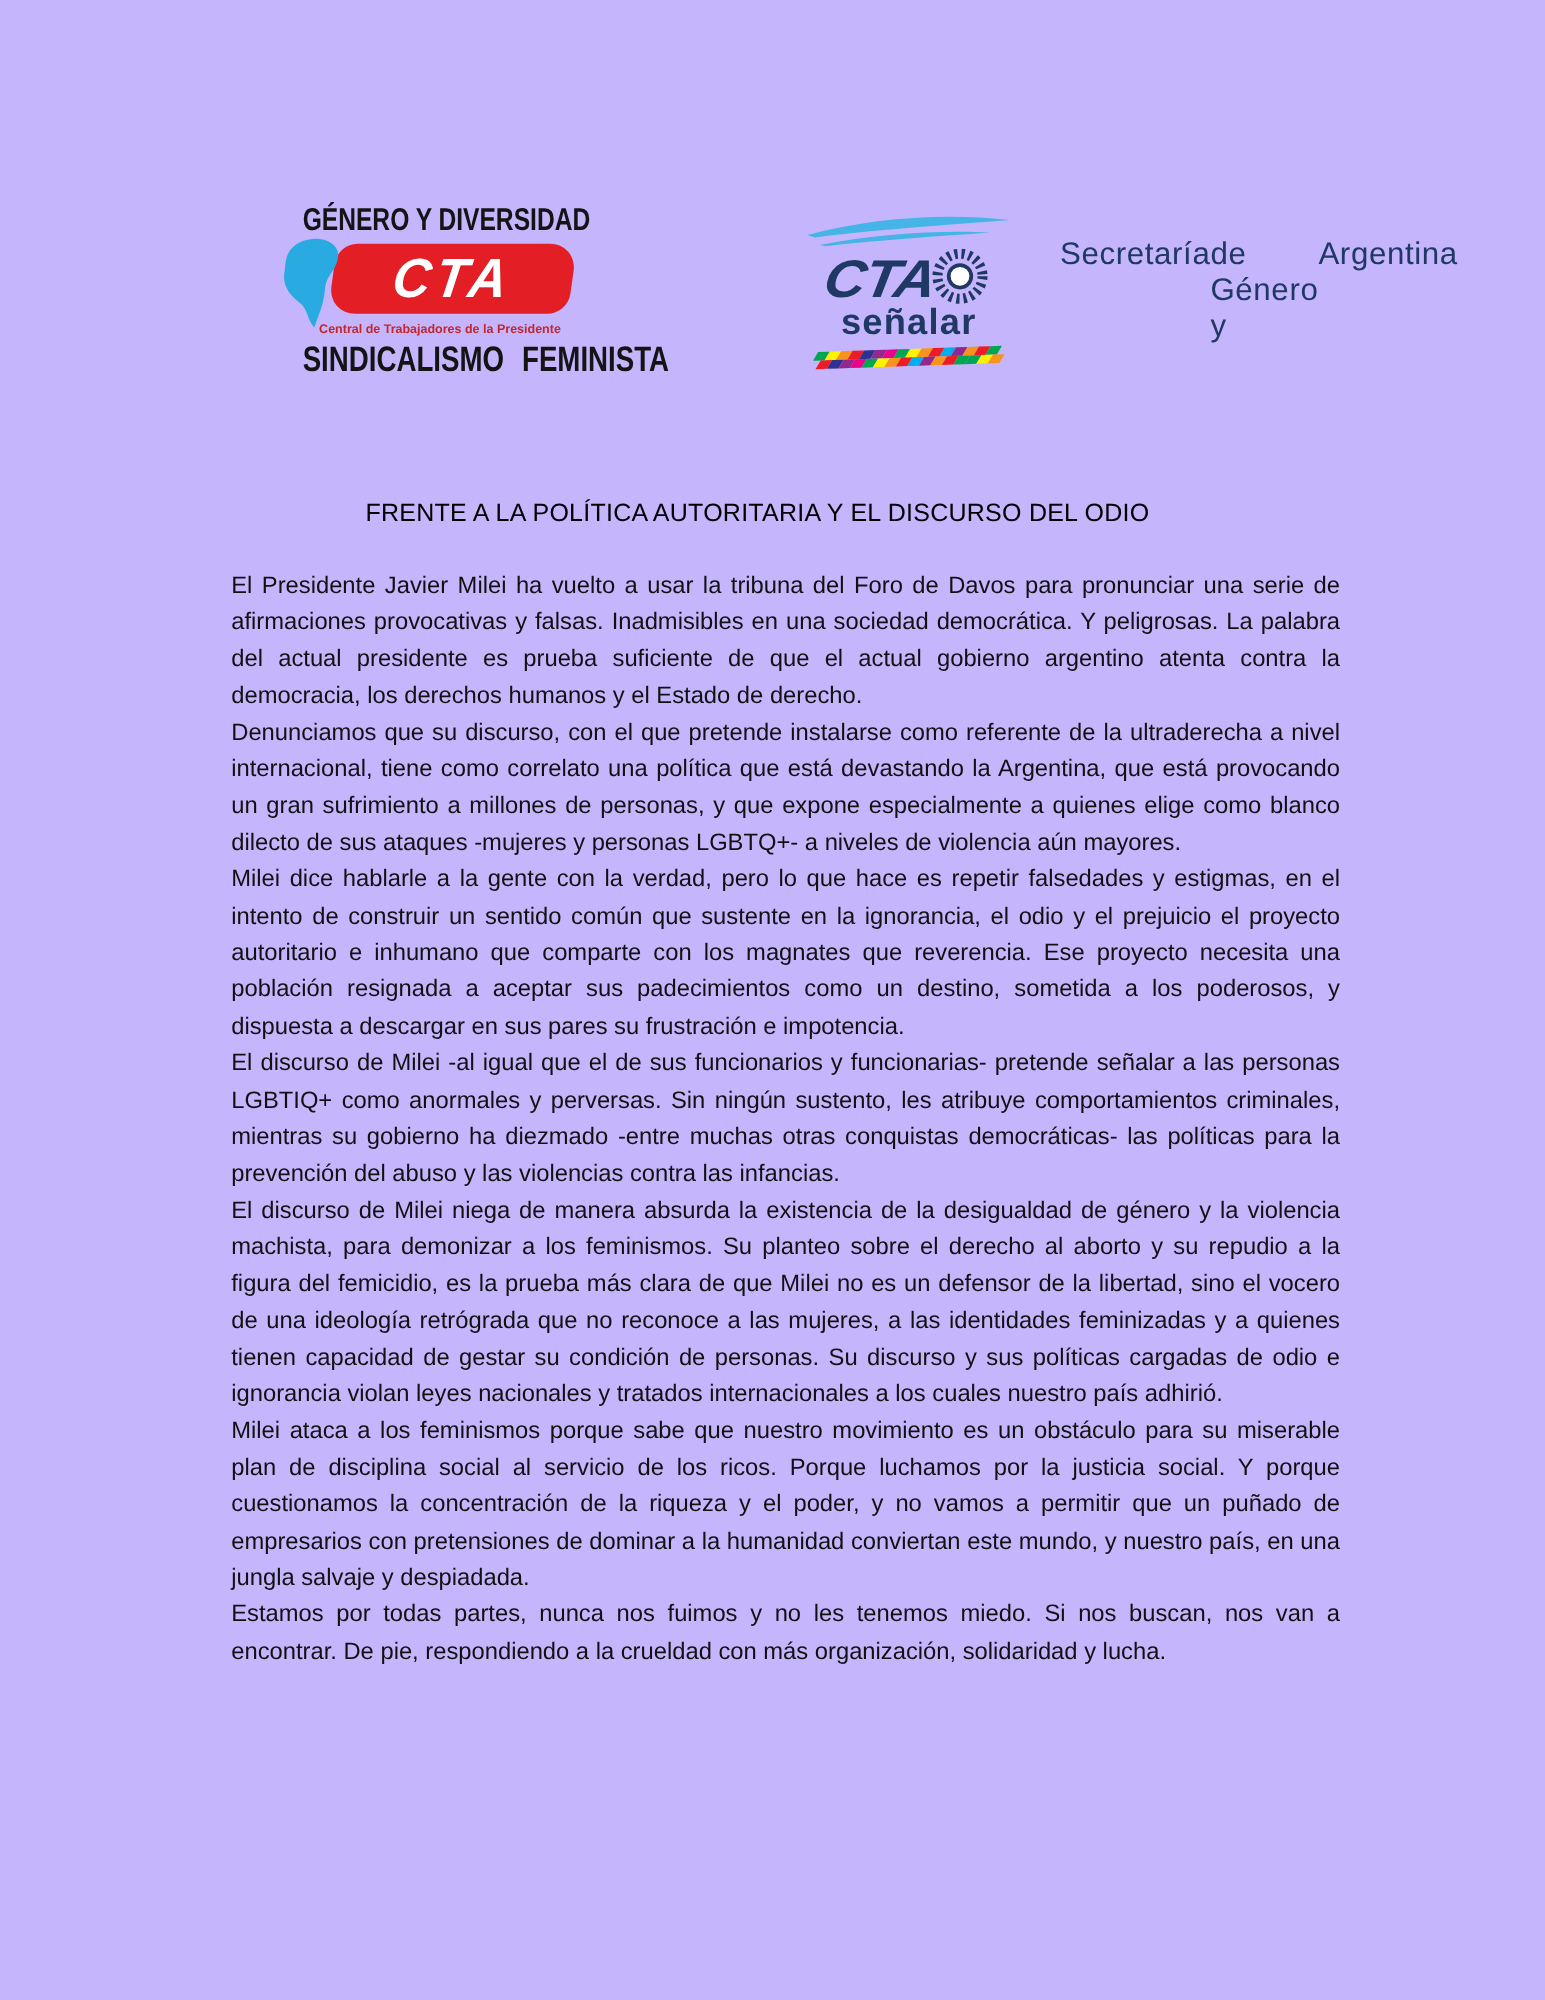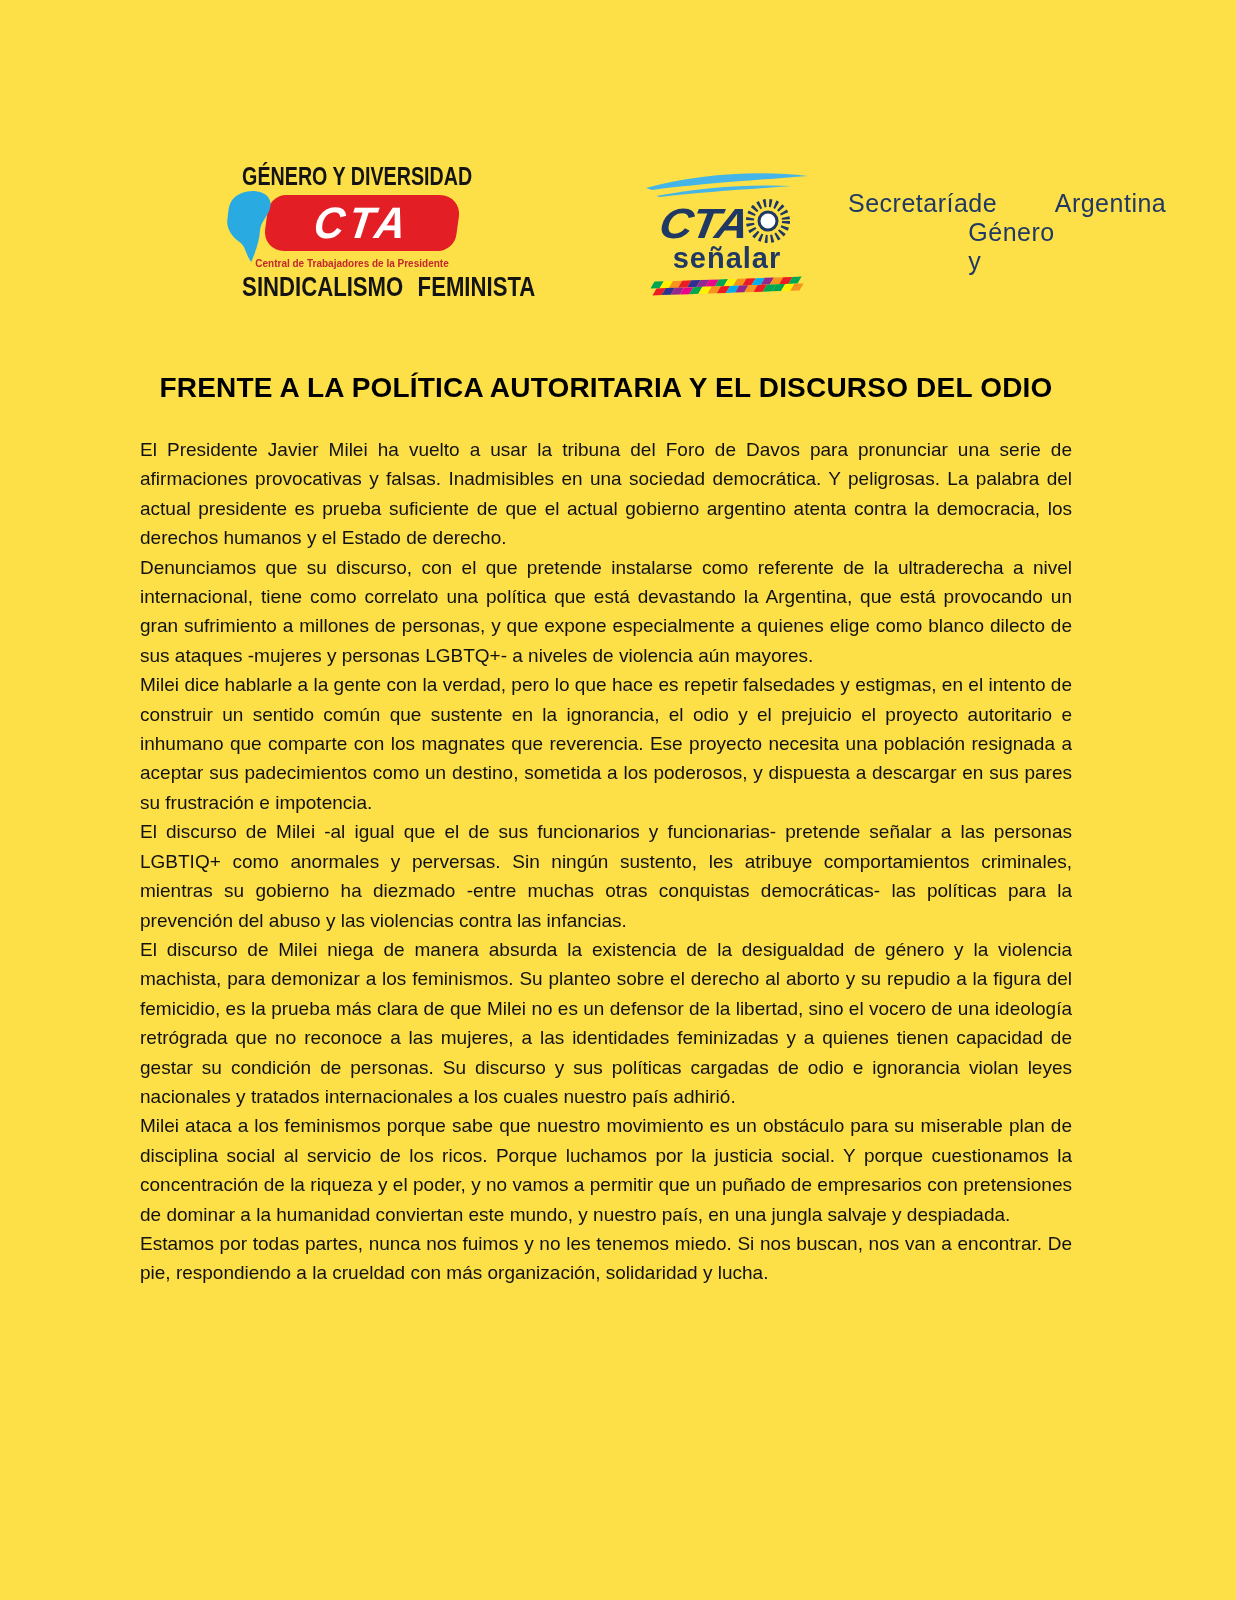--- a/index.html
+++ b/index.html
@@ -4,21 +4,21 @@
 <style>
   * { box-sizing: border-box; margin: 0; padding: 0; }
   html, body { background: #ffffff; }
   body {
     width: 1236px; height: 1600px;
     font-family: "Liberation Sans", sans-serif;
     color: #111;
     position: relative;
     overflow: hidden;
   }
-  .page { width: 1236px; height: 1600px; background: #fde047; position: relative; }
+  .page { width: 1236px; height: 1600px; background: #c4b5fd; position: relative; }
 
   
   header { position: relative; height: 300px; }
 
   .logo-left {
     position: absolute; left: 218px; top: 163px; width: 268px;
     text-align: center;
   }
   .logo-left .top-text {
     font-weight: 900; font-size: 24px; color: #141414;
@@ -63,25 +63,25 @@
   .stripe-row { display: flex; height: 7px; }
   .stripe-row span { width: 9px; height: 7px; display: block; }
   .stripe-row.r2 { margin-left: 6px; }
   .logo-divider { width: 2px; height: 88px; background: #8aa0b8; margin: 0 22px 0 14px; }
   .secretaria { display: flex; flex-direction: row; }
   .secretaria div { color: #203864; font-size: 25px; line-height: 29px; font-weight: 400; letter-spacing: 0.5px; }
 
   
   main { margin: 0 164px 0 140px; }
   h1 {
-    text-align: center; font-size: 28px; font-weight: 700; color: #000;
-    margin: 72px 0 31px 0; letter-spacing: 0.2px;
+    text-align: center; font-size: 20px; font-weight: 400; color: #000;
+    margin: 100px 0 31px 0; letter-spacing: 0.2px;
   }
   main p {
-    font-size: 19px; line-height: 29.4px; text-align: justify; color: #111;
+    font-size: 19px; line-height: 29.4px; text-align: justify; color: #111; margin-left: 45px;
   }
 </style>
 </head>
 <body>
 
 <div class="page">
 
   <header>
 
     <div class="logo-left">

